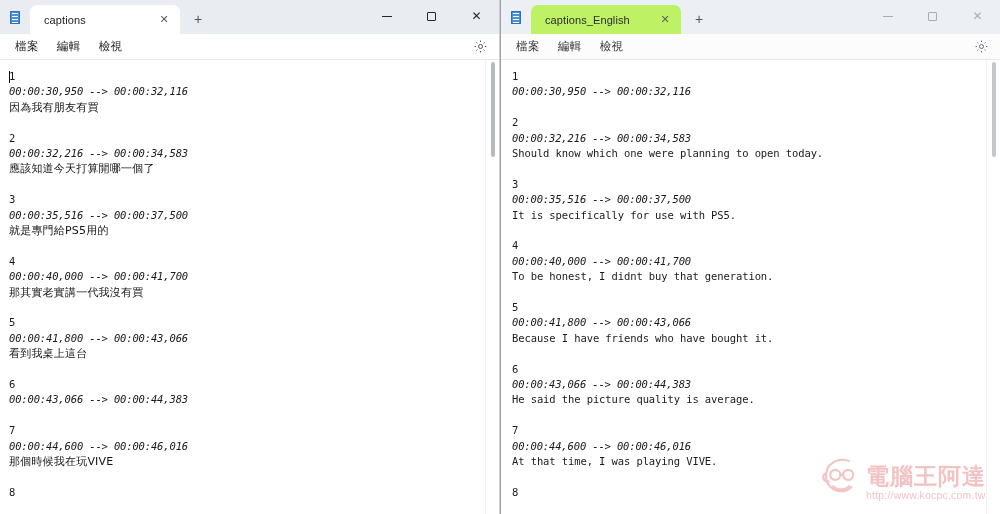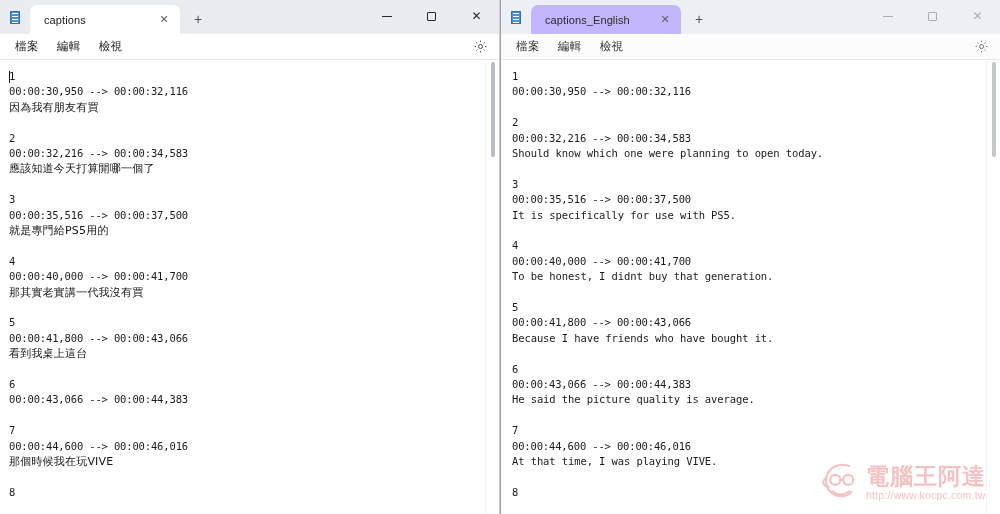--- a/index.html
+++ b/index.html
@@ -59,21 +59,21 @@
   .tab {
     height: 29px;
     min-width: 150px;
     display: flex; align-items: center;
     padding: 0 6px 0 14px;
     background: #ffffff;
     border-radius: 7px 7px 0 0;
     position: relative;
     margin-bottom: 0;
   }
-  .window.right .tab { background: #c4b5fd; }
+  .window.right .tab { background: #bef264; }
   .tab-label {
     font-size: 11px; color: #1c1c1c;
     flex: 1 1 auto;
     white-space: nowrap;
     letter-spacing: .1px;
   }
   .window.right .tab-label { color: #2b2b2b; }
   .tab-close {
     width: 20px; height: 20px;
     display: flex; align-items: center; justify-content: center;
@@ -162,21 +162,21 @@
   .cue { margin-bottom: 0; }
   .cue-line {
     font-family: "DejaVu Sans Mono", "Liberation Mono", monospace;
     font-size: 10.5px;
     line-height: 15.4px;
     color: #1a1a1a;
     white-space: pre;
     letter-spacing: -0.1px;
   }
   .cue-index { }
-  .cue-time { letter-spacing: -0.15px; }
+  .cue-time { letter-spacing: -0.15px; font-style: italic; }
   .cue-text-cjk {
     font-family: "DejaVu Sans", "Liberation Sans", sans-serif;
     font-size: 11px;
     line-height: 15.4px;
     color: #141414;
     letter-spacing: .2px;
   }
   .cue-gap { height: 15.4px; }
 
   
@@ -194,21 +194,21 @@
     background: #b8bcc0;
     border-radius: 2px;
   }
   .window.right .scroll-thumb { background: #c3c7cb; }
 
   
   .watermark {
     position: absolute;
     right: 6px; bottom: 4px;
     width: 176px; height: 56px;
-    display: flex; align-items: center;
+    display: flex; 
     opacity: .85;
     pointer-events: none;
   }
   .wm-face { width: 46px; height: 46px; flex: 0 0 46px; }
   .wm-text { display: flex; flex-direction: column; justify-content: center; margin-left: 2px; }
   .wm-cjk {
     font-family: "DejaVu Sans", "Liberation Sans", sans-serif;
     font-size: 23px; font-weight: bold;
     color: #f2b8b8;
     letter-spacing: 1px;

